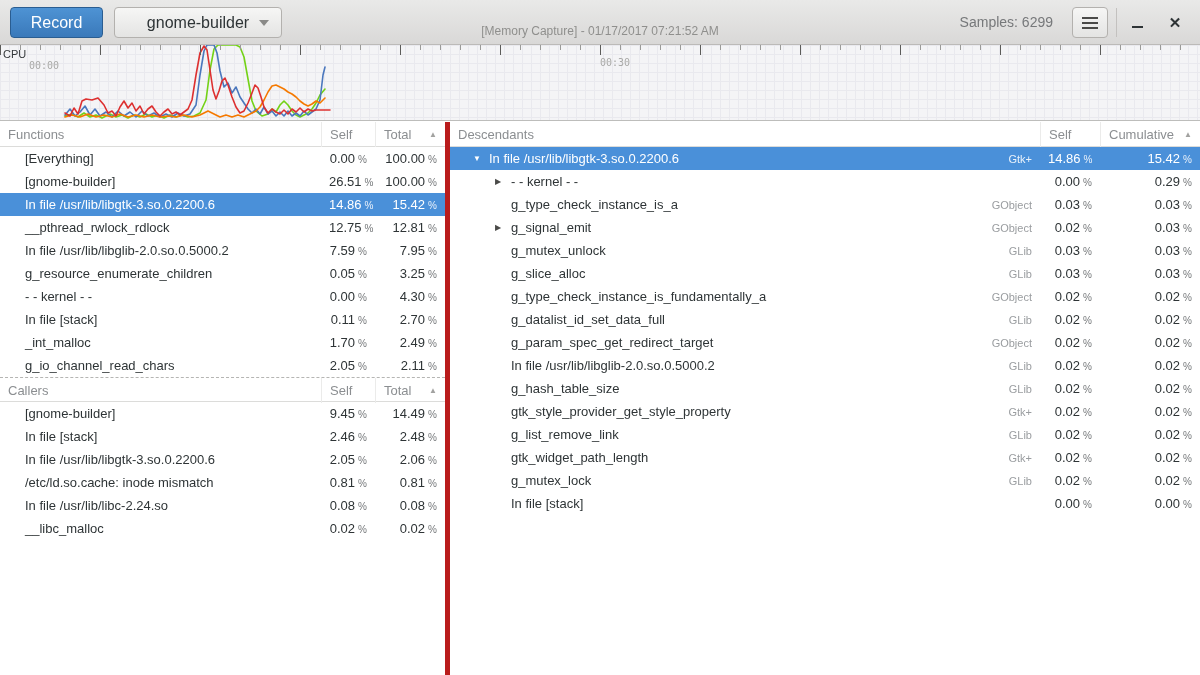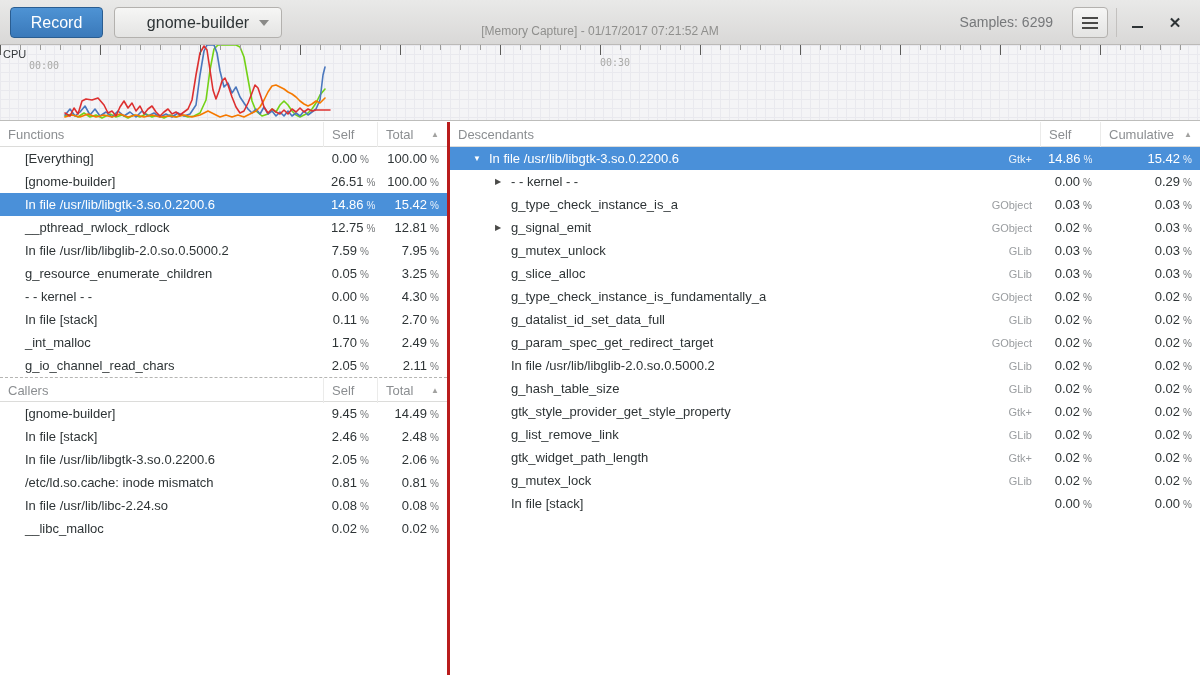--- a/index.html
+++ b/index.html
@@ -45,21 +45,21 @@
   .ruler .tick.major { background:#5c5c5a; }
   .cpu-label { position:absolute; left:3px; top:3px; font-size:11px; color:#33373a; }
   .time-label { position:absolute; font-family:"DejaVu Sans Mono", monospace; font-size:10px; color:#a9a9a7; }
   .time-0 { left:5px; top:15px;margin-left:24px; }
   .time-30 { left:600px; top:12px; }
   .chart-svg { position:absolute; left:0; top:0; width:1200px; height:76px; }
   .chart-svg polyline { fill:none; stroke-width:1.6; stroke-linejoin:round; stroke-linecap:round; }
 
   
   .main { position:absolute; top:122px; left:0; right:0; bottom:0; display:flex; }
-  .left-panel  { width:450px; border-right:3px solid #b91c1c; background:#fff; }
+  .left-panel  { width:450px; border-right:5px solid #b91c1c; background:#fff; }
   .right-panel { flex:1; background:#fff; }
 
   .thead { display:grid; height:25px; align-items:center; background:#fff;
     border-bottom:1px solid #dcdcda; color:#8b8e91; font-size:13px; }
   .left-panel .thead, .left-panel .trow { grid-template-columns:1fr 54px 70px; }
   .right-panel .thead, .right-panel .trow { grid-template-columns:1fr 60px 100px; }
   .thead .hcell { padding:0 8px; height:25px; display:flex; align-items:center; }
   .thead .hcell + .hcell { border-left:1px solid #ebebea; }
   .sort-arrow { margin-left:auto; font-size:8px; color:#a2a2a0; padding-left:6px; }
   .callers-head { border-top:1px dashed #b5b5b3; }

